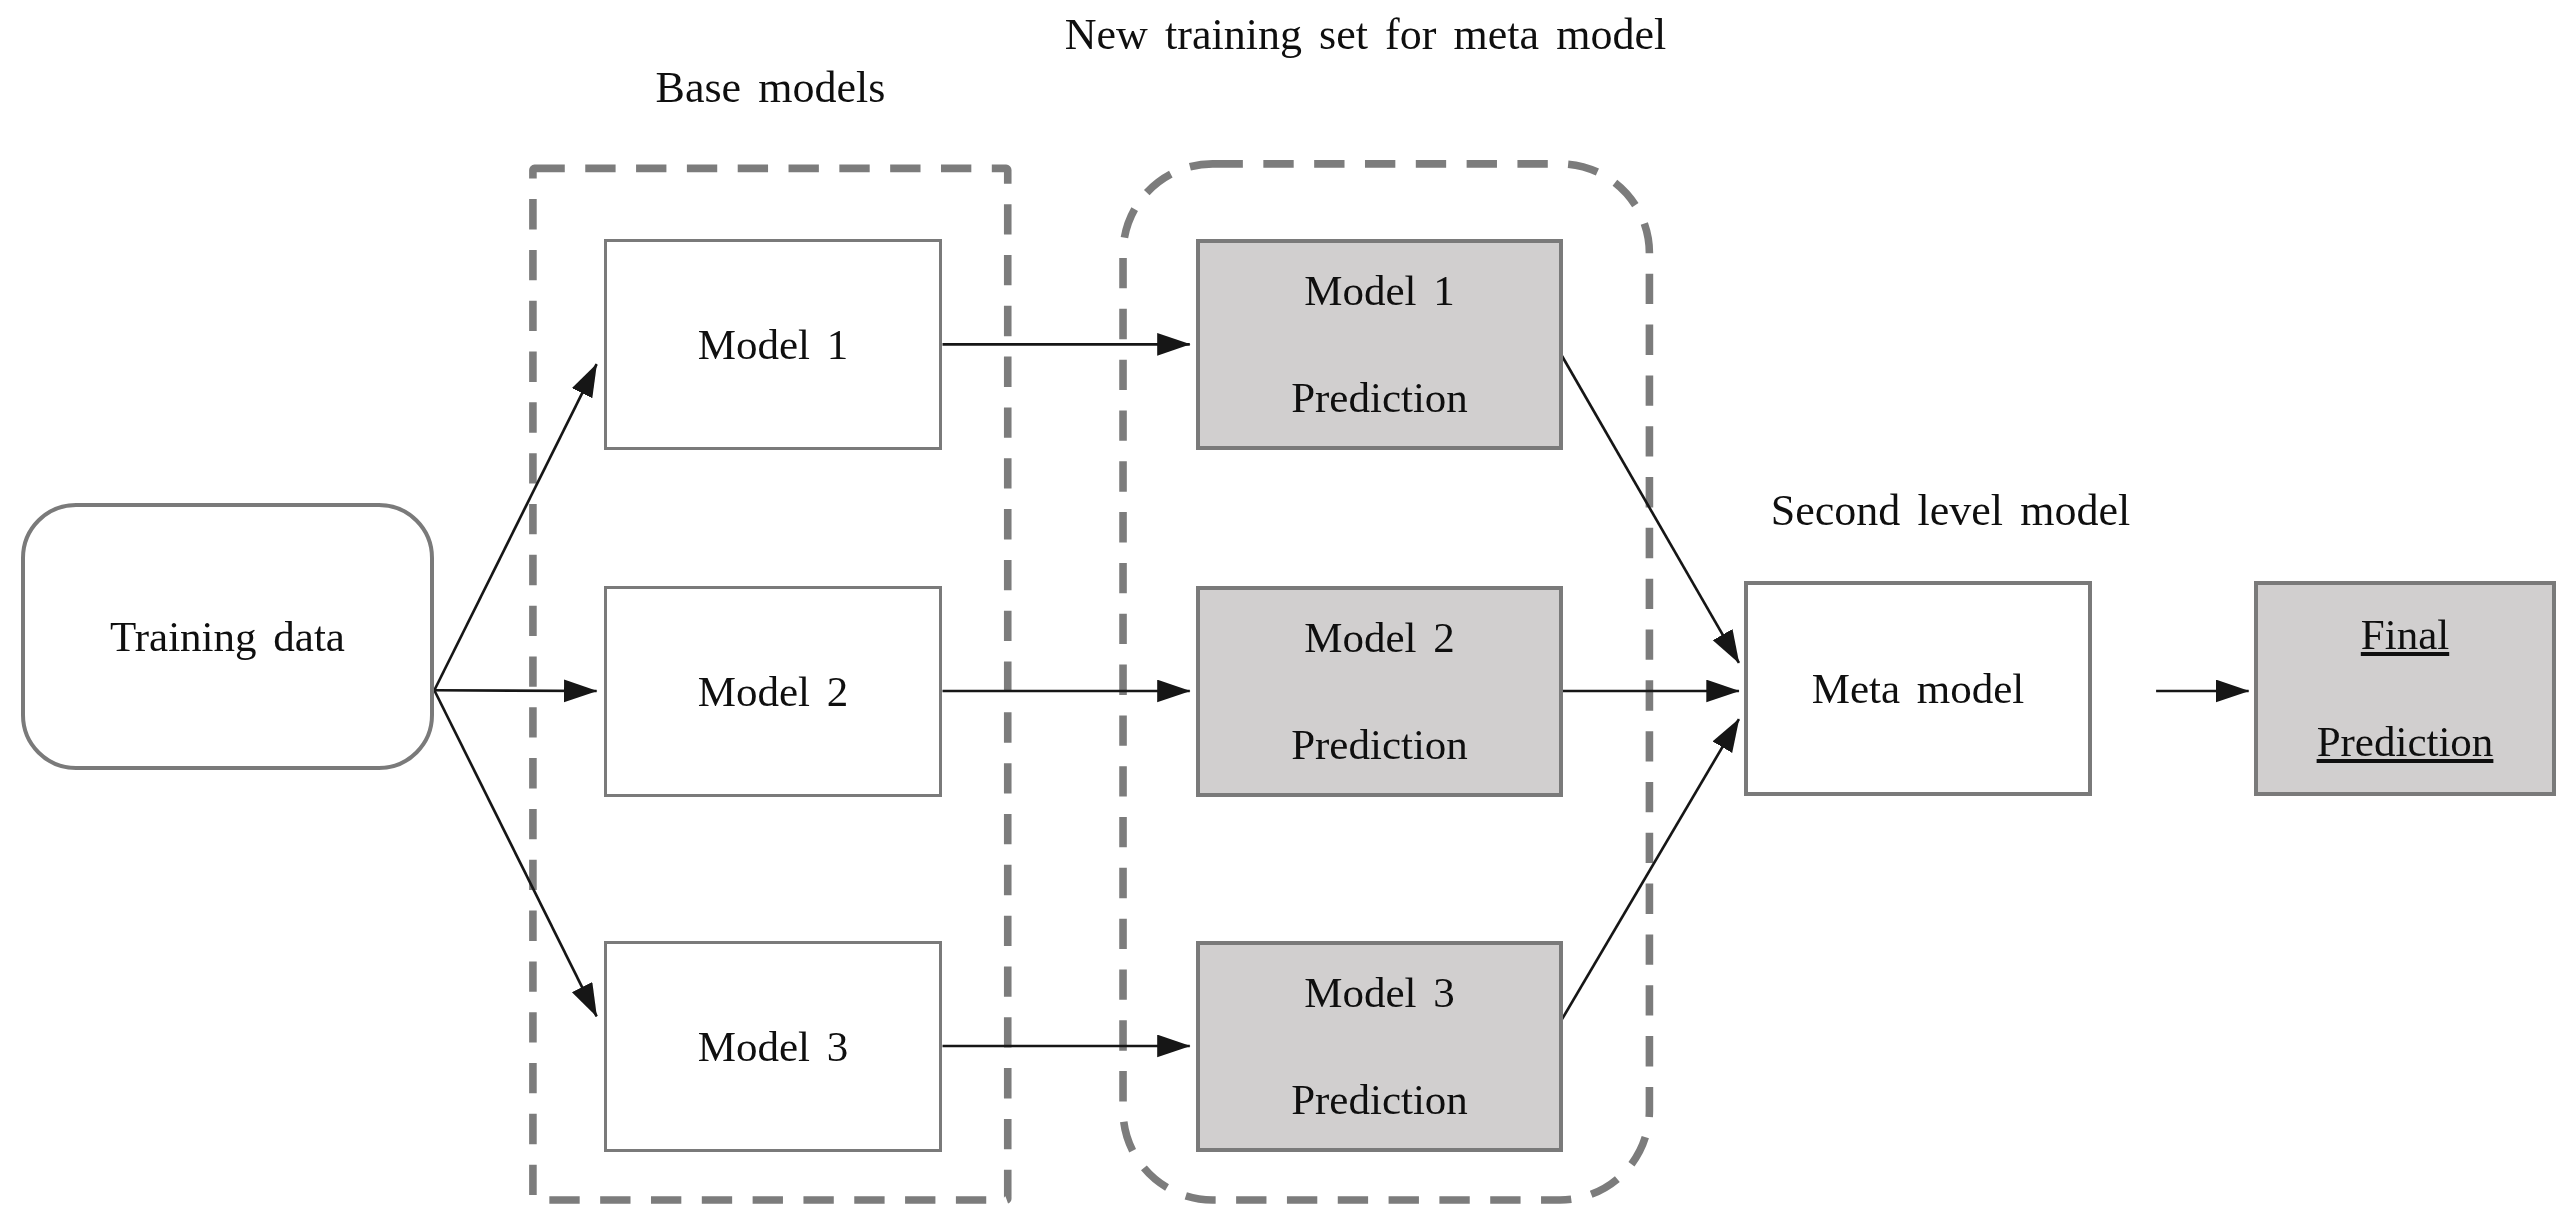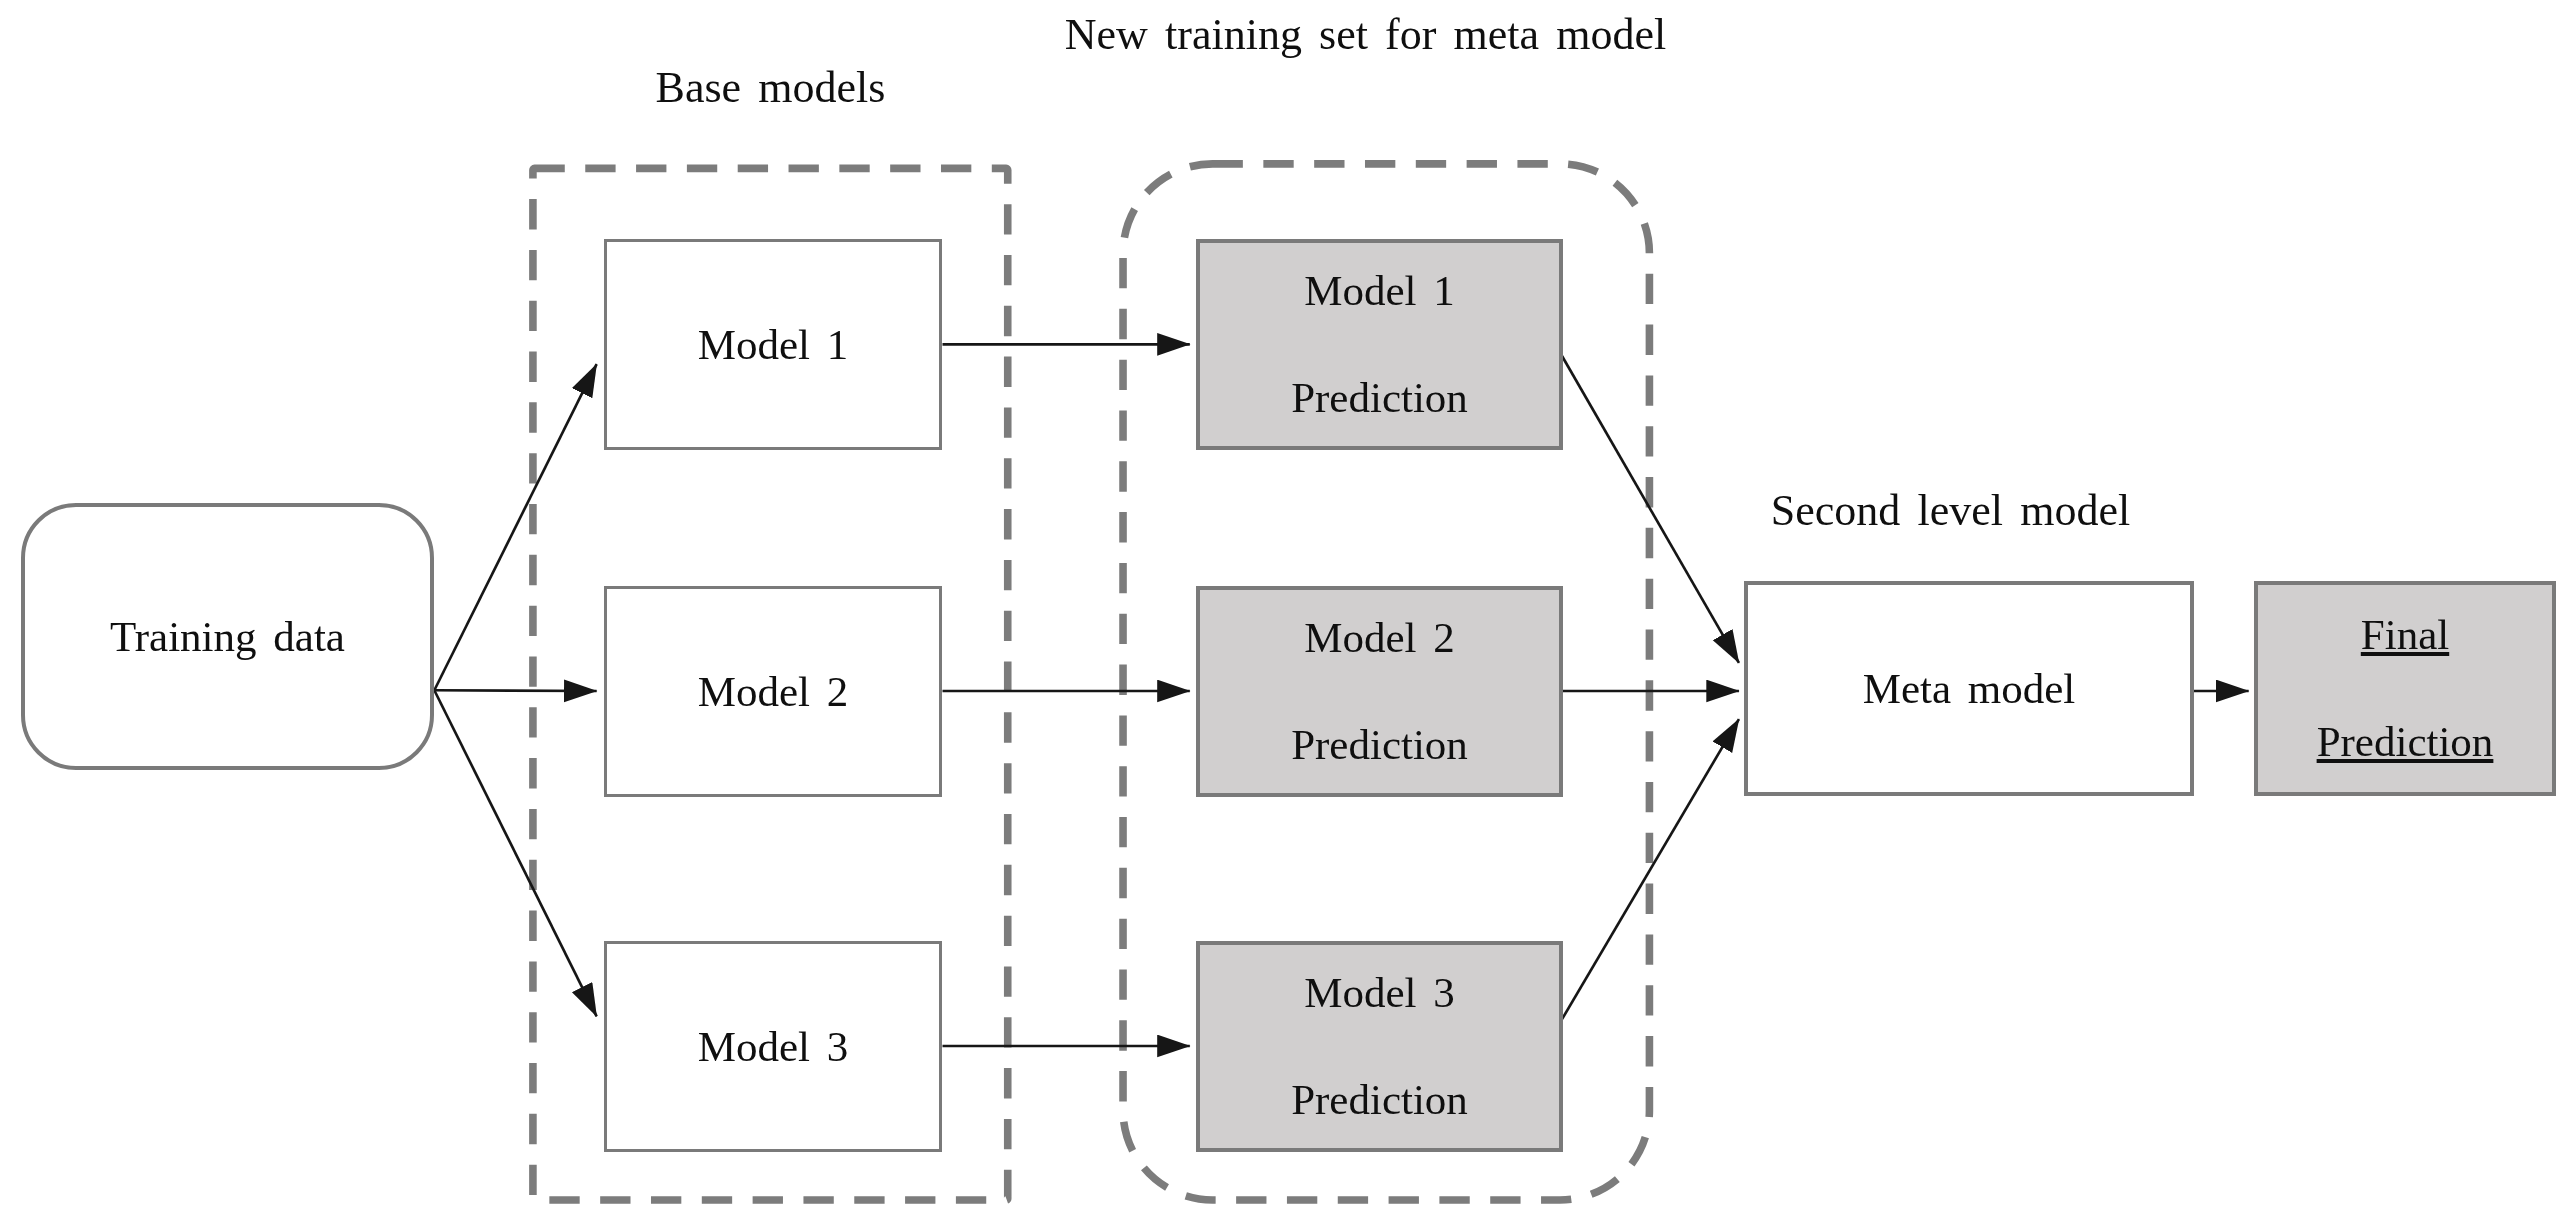--- a/index.html
+++ b/index.html
@@ -44,21 +44,21 @@
     color:var(--text);
   }
   
   #training-data{left:21px;top:503px;width:413px;height:267px;}
   #model-1{left:604px;top:239px;width:338px;height:211px;}
   #model-2{left:604px;top:586px;width:338px;height:211px;}
   #model-3{left:604px;top:941px;width:338px;height:211px;}
   #prediction-1{left:1196px;top:239px;width:367px;height:211px;}
   #prediction-2{left:1196px;top:586px;width:367px;height:211px;}
   #prediction-3{left:1196px;top:941px;width:367px;height:211px;}
-  #meta-model{left:1744px;top:581px;width:450px;height:215px;}
+  #meta-model{left:1744px;top:581px;width:348px;height:215px;}
   #final-prediction{left:2254px;top:581px;width:302px;height:215px;text-decoration:underline;}
   #base-models-label{left:533px;top:61px;width:475px;}
   #second-level-label{left:1744px;top:484px;width:413px;}
   #diagram-title{left:1062px;top:7.6px;width:607px;}
 </style>
 </head>
 <body>
 
 <div id="canvas">
 

